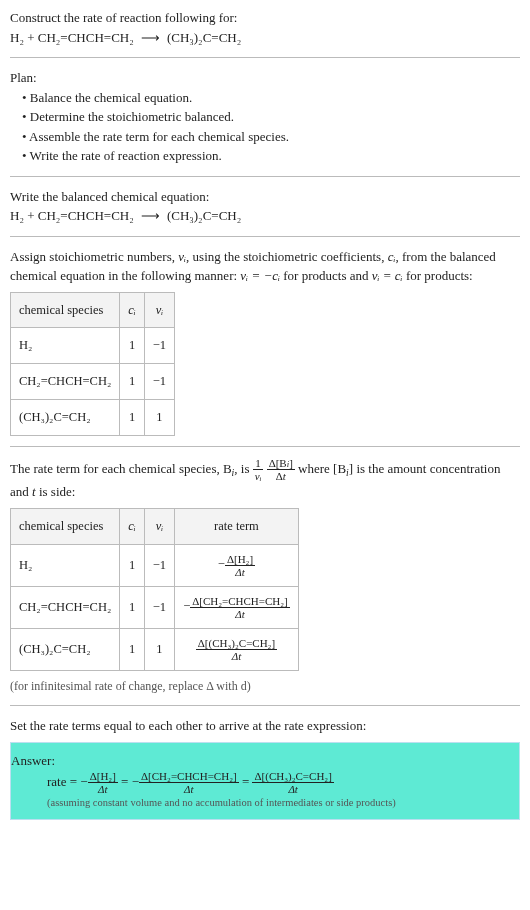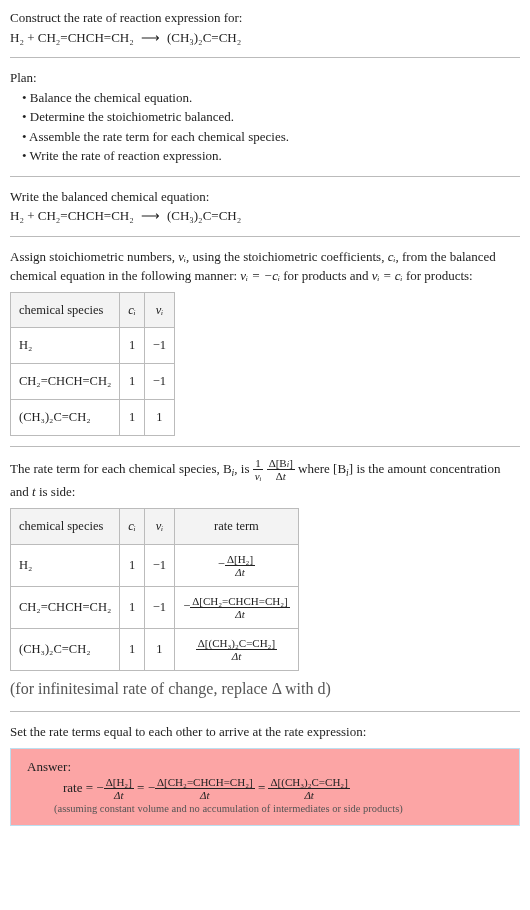--- a/index.html
+++ b/index.html
@@ -45,42 +45,42 @@
   .frac .num {
     display: block;
     border-bottom: 1px solid #222;
     padding: 0 2px;
   }
   .frac .den {
     display: block;
     padding: 0 2px;
   }
   .small-note {
-    font-size: 16px;
+    font-size: 12px;
     color: #555;
   }
   .answer-box {
-    background: #fca5a5;
+    background: #5eead4;
     border: 1px solid #bcdff0;
-    padding: 8px 16px;
+    padding: 8px 0;
     margin-top: 6px;
   }
   .answer-box .sub-note {
     font-size: 10.5px;
     color: #555;
-    margin-left: 27px;
+    margin-left: 36px;
   }
   .indent { margin-left: 36px; }
   .ital { font-style: italic; }
 </style>
 </head>
 <body>
 
 <div>
-  <span>Construct the rate of reaction expression for:</span>
+  <span>Construct the rate of reaction following for:</span>
 </div>
 <div class="eqn">
   <span>H₂</span>
   +
   <span>CH₂=CHCH=CH₂</span>
   <span class="arrow">⟶</span>
   <span>(CH₃)₂C=CH₂</span>
 </div>
 
 <hr>

